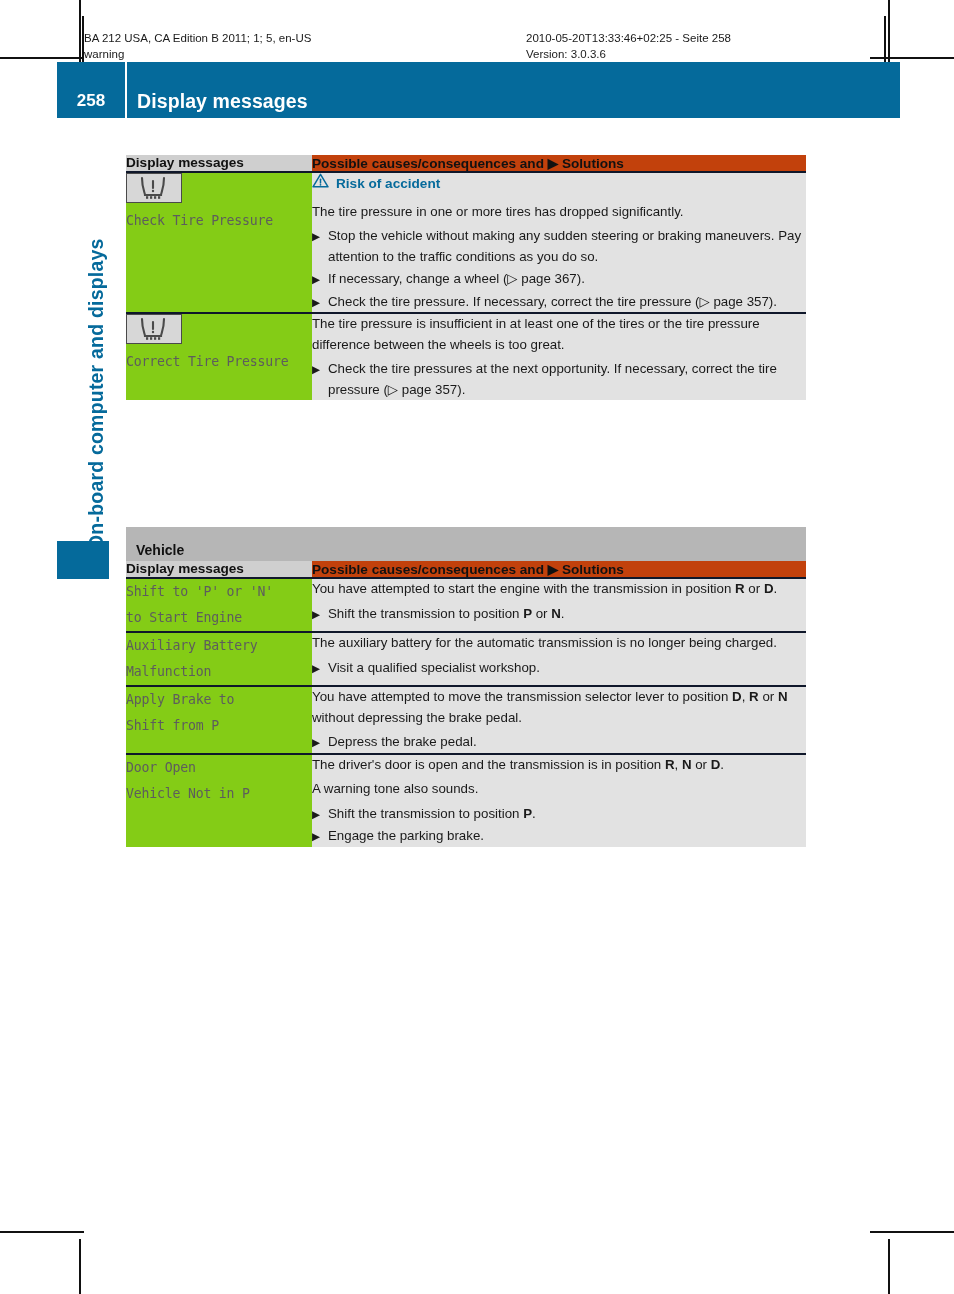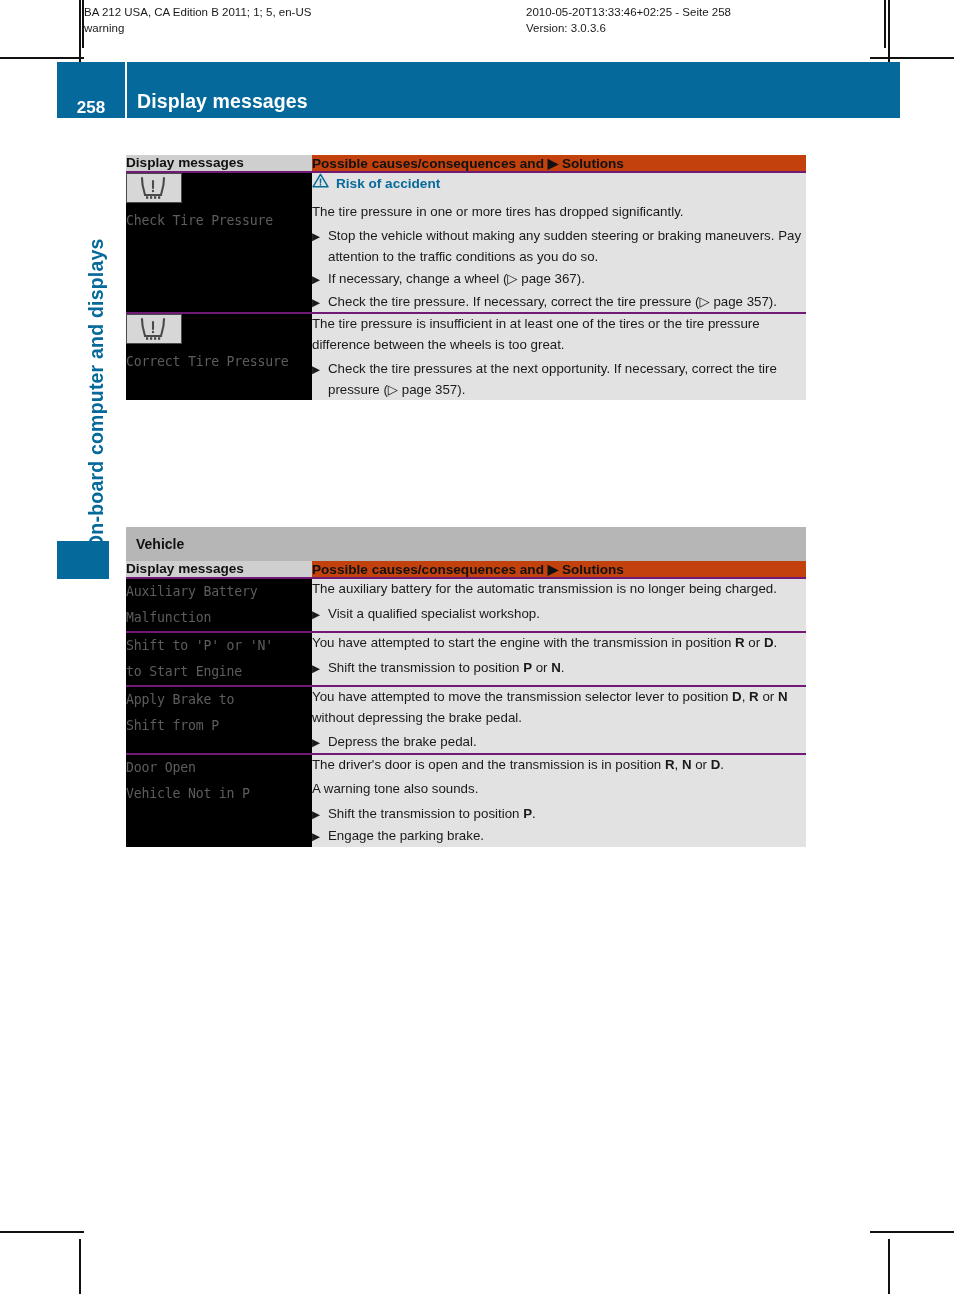--- a/index.html
+++ b/index.html
@@ -21,21 +21,21 @@
     position: absolute;
     background: #111111;
   }
   .crop-h { height: 1.5px; width: 84px; }
   .crop-v { width: 1.5px; height: 84px; }
 
   
   .print-header {
     position: absolute;
     left: 84px;
-    top: 4px;
+    top: 30px;
     width: 773px;
     height: 44px;
     font-size: 11.5px;
     line-height: 16px;
     color: #1a1a1a;
   }
   .print-header .ph-left {
     position: absolute;
     left: 0;
     top: 0;
@@ -76,20 +76,21 @@
     left: 57px;
     top: 62px;
     width: 68px;
     height: 56px;
     color: #ffffff;
     font-weight: bold;
     font-size: 17px;
     display: flex;
     align-items: flex-end;
     justify-content: center;
+    padding-bottom: 7px;
     box-sizing: border-box;
   }
   .page-head-divider {
     position: absolute;
     left: 125px;
     top: 62px;
     width: 2px;
     height: 56px;
     background: #ffffff;
   }
@@ -159,37 +160,37 @@
     font-size: 13.6px;
     padding: 10px 10px 11px 10px;
     text-align: left;
     color: #111111;
   }
   .hdr-cell.light {
     background: #c2410c;
   }
 
   .msg-cell {
-    background: #000000;
+    background: #84cc16;
     padding: 12px 10px 14px 10px;
     font-family: "DejaVu Sans Mono", monospace;
     font-size: 13.2px;
     line-height: 26px;
     color: #5d5d5d;
     letter-spacing: -0.2px;
   }
   .desc-cell {
     background: #e2e2e2;
     padding: 12px 14px 14px 12px;
     line-height: 20.5px;
     color: #1a1a1a;
   }
 
   .row-sep td {
-    border-top: 2px solid #701a75;
+    border-top: 2px solid #0f172a;
   }
 
   
   .tire-icon {
     width: 56px;
     height: 30px;
     border: 1.6px solid #4a4a4a;
     display: block;
     margin-bottom: 5px;
     background: #d7d7d7;
@@ -238,21 +239,21 @@
 
   
   .section-band {
     position: absolute;
     left: 126px;
     width: 680px;
     background: #b6b6b6;
     font-weight: bold;
     font-size: 14px;
     color: #111111;
-    padding: 9px 10px 10px 10px;
+    padding: 15px 10px 10px 10px;
     box-sizing: border-box;
   }
 </style>
 </head>
 <body>
 
 <div class="crop crop-h" style="left:0px; top:57px;"></div>
 <div class="crop crop-v" style="left:79px; top:0px;"></div>
 <div class="crop crop-h" style="left:870px; top:57px;"></div>
 <div class="crop crop-v" style="left:888px; top:0px;"></div>
@@ -361,34 +362,34 @@
       <col class="c2">
     </colgroup>
   <thead>
     <tr>
       <th class="hdr-cell">Display messages</th>
       <th class="hdr-cell light">Possible causes/consequences and ▶ Solutions</th>
     </tr>
   </thead>
   <tbody>
     <tr class="row-sep">
+      <td class="msg-cell">Shift to 'P' or 'N'<br>to Start Engine</td>
+      <td class="desc-cell">
+        <p class="para">You have attempted to start the engine with the transmission in position <b>R</b> or <b>D</b>.</p>
+        <ul class="steps">
+          <li><span class="bullet">▶</span><span>Shift the transmission to position <b>P</b> or <b>N</b>.</span></li>
+        </ul>
+      </td>
+    </tr>
+    <tr class="row-sep">
       <td class="msg-cell">Auxiliary Battery<br>Malfunction</td>
       <td class="desc-cell">
         <p class="para">The auxiliary battery for the automatic transmission is no longer being charged.</p>
         <ul class="steps">
           <li><span class="bullet">▶</span><span>Visit a qualified specialist workshop.</span></li>
-        </ul>
-      </td>
-    </tr>
-    <tr class="row-sep">
-      <td class="msg-cell">Shift to 'P' or 'N'<br>to Start Engine</td>
-      <td class="desc-cell">
-        <p class="para">You have attempted to start the engine with the transmission in position <b>R</b> or <b>D</b>.</p>
-        <ul class="steps">
-          <li><span class="bullet">▶</span><span>Shift the transmission to position <b>P</b> or <b>N</b>.</span></li>
         </ul>
       </td>
     </tr>
     <tr class="row-sep">
       <td class="msg-cell">Apply Brake to<br>Shift from P</td>
       <td class="desc-cell">
         <p class="para">You have attempted to move the transmission selector lever to position <b>D</b>, <b>R</b> or <b>N</b> without depressing the brake pedal.</p>
         <ul class="steps">
           <li><span class="bullet">▶</span><span>Depress the brake pedal.</span></li>
         </ul>

